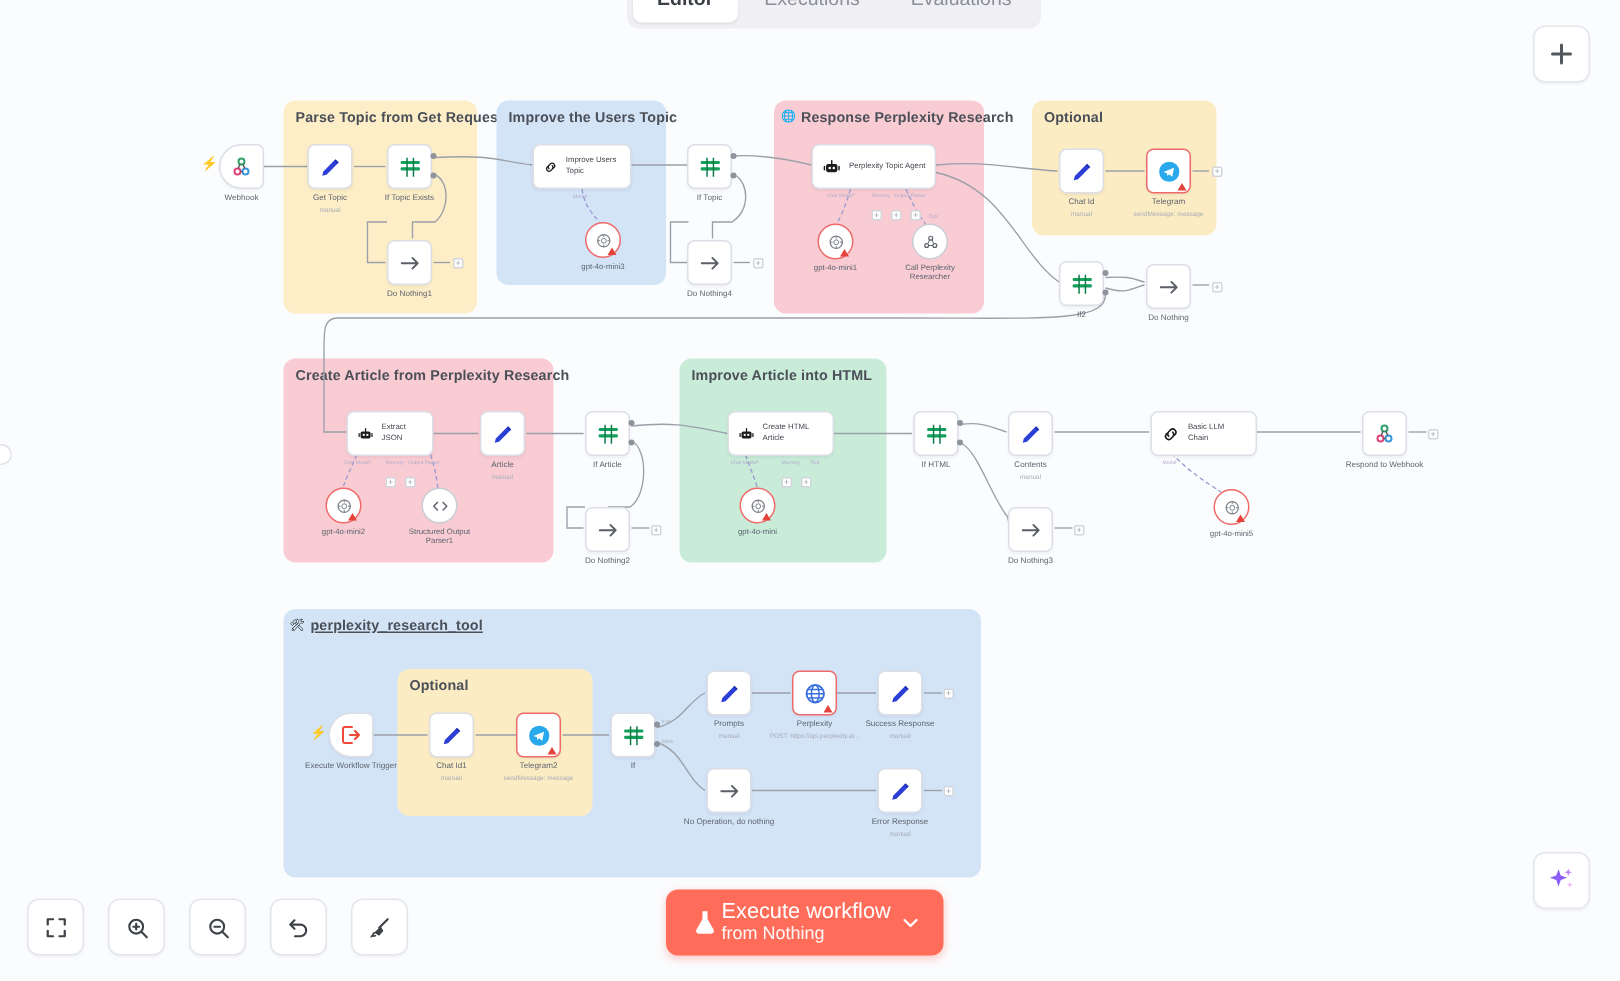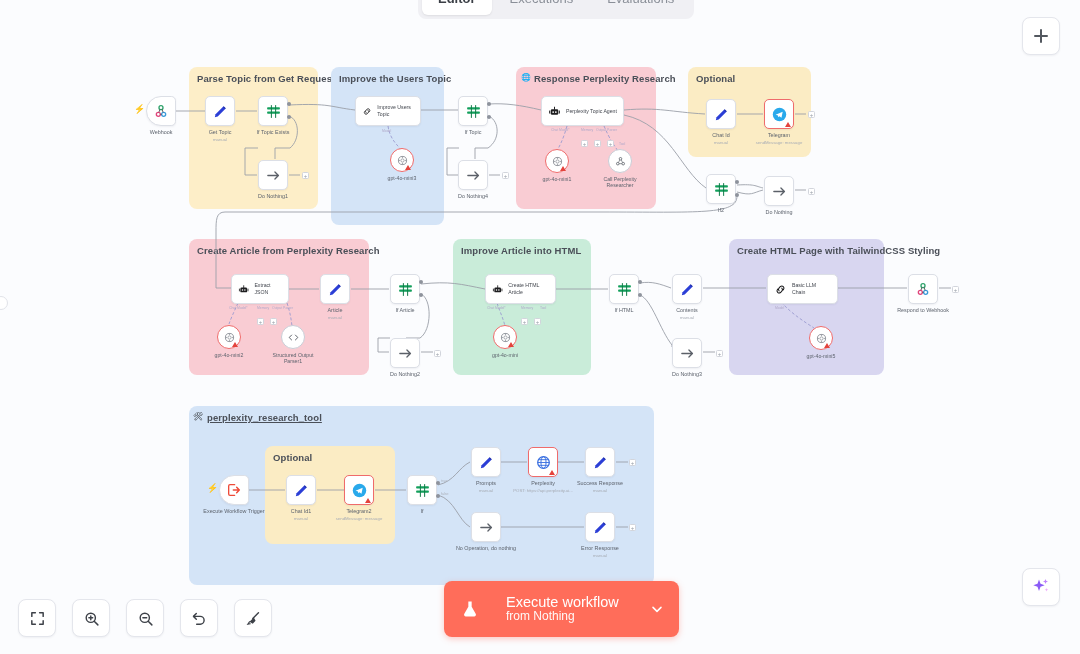--- a/index.html
+++ b/index.html
@@ -114,22 +114,22 @@
     position: absolute; left: 18px; bottom: 17px;
     display: flex; gap: 16px; z-index: 36;
   }
   .tb-btn {
     width: 38px; height: 38px; background: #fff; border: 1px solid #e4e6ec;
     border-radius: 8px; display: flex; align-items: center; justify-content: center;
     box-shadow: 0 1px 2px rgba(20,20,40,.05);
   }
   #execute-workflow-btn {
     position: absolute; left: 444px; bottom: 17px;
-    height: 56px; background: #ff6d5a; border-radius: 8px;
-    display: flex; align-items: center; gap: 26px; padding: 0 14px 0 16px;
+    height: 44px; background: #ff6d5a; border-radius: 8px;
+    display: flex; align-items: center; gap: 1px; padding: 0 14px 0 16px;
     color: #fff; z-index: 36; box-shadow: 0 2px 6px rgba(255,109,90,.35);
   }
   #execute-workflow-btn .lines { display: flex; flex-direction: column; line-height: 1.15; }
   .exec-main { font-size: 14.5px; }
   .exec-sub { font-size: 12px; opacity: .95; }
 
   #left-panel-handle {
     position: absolute; left: -6px; top: 296px; width: 14px; height: 14px;
     border: 1px solid #e1e3e9; border-radius: 50%; background: #fff; z-index: 30;
   }
@@ -159,38 +159,35 @@
     </svg>
   </div>
 
   <div id="left-panel-handle"></div>
 
   <div id="canvas">
 
     <div class="grp" style="left:189px;top:67px;width:129px;height:142px;background:#fdeec8;">
       <div class="grp-title">Parse Topic from Get Request</div>
     </div>
-    <div class="grp" style="left:331px;top:67px;width:113px;height:158px;background:#d4e4f7;">
+    <div class="grp" style="left:331px;top:67px;width:113px;height:123px;background:#d4e4f7;">
       <div class="grp-title">Improve the Users Topic</div>
     </div>
     <div class="grp" style="left:516px;top:67px;width:140px;height:142px;background:#f9ccd3;">
       <div class="grp-title" style="left:18px;">Response Perplexity Research</div>
       <div style="position:absolute;top:6px;left:5px;font-size:8px;">🌐</div>
     </div>
     <div class="grp" style="left:688px;top:67px;width:123px;height:90px;background:#fbecc4;">
       <div class="grp-title">Optional</div>
     </div>
     <div class="grp" style="left:189px;top:239px;width:180px;height:136px;background:#f9ccd3;">
       <div class="grp-title">Create Article from Perplexity Research</div>
     </div>
     <div class="grp" style="left:453px;top:239px;width:138px;height:136px;background:#c9ecd9;">
       <div class="grp-title">Improve Article into HTML</div>
-    </div>
-    <div class="grp" style="left:729px;top:239px;width:155px;height:136px;background:#d8d6f0;">
-      <div class="grp-title">Create HTML Page with TailwindCSS Styling</div>
     </div>
     <div class="grp" style="left:189px;top:406px;width:465px;height:179px;background:#d4e4f7;">
       <div class="grp-title" style="left:18px;text-decoration:underline;">perplexity_research_tool</div>
       <div style="position:absolute;top:6px;left:4px;font-size:8px;">🛠</div>
     </div>
     <div class="grp" style="left:265px;top:446px;width:130px;height:98px;background:#fbecc4;">
       <div class="grp-title">Optional</div>
     </div>
 
     <svg class="edges">

